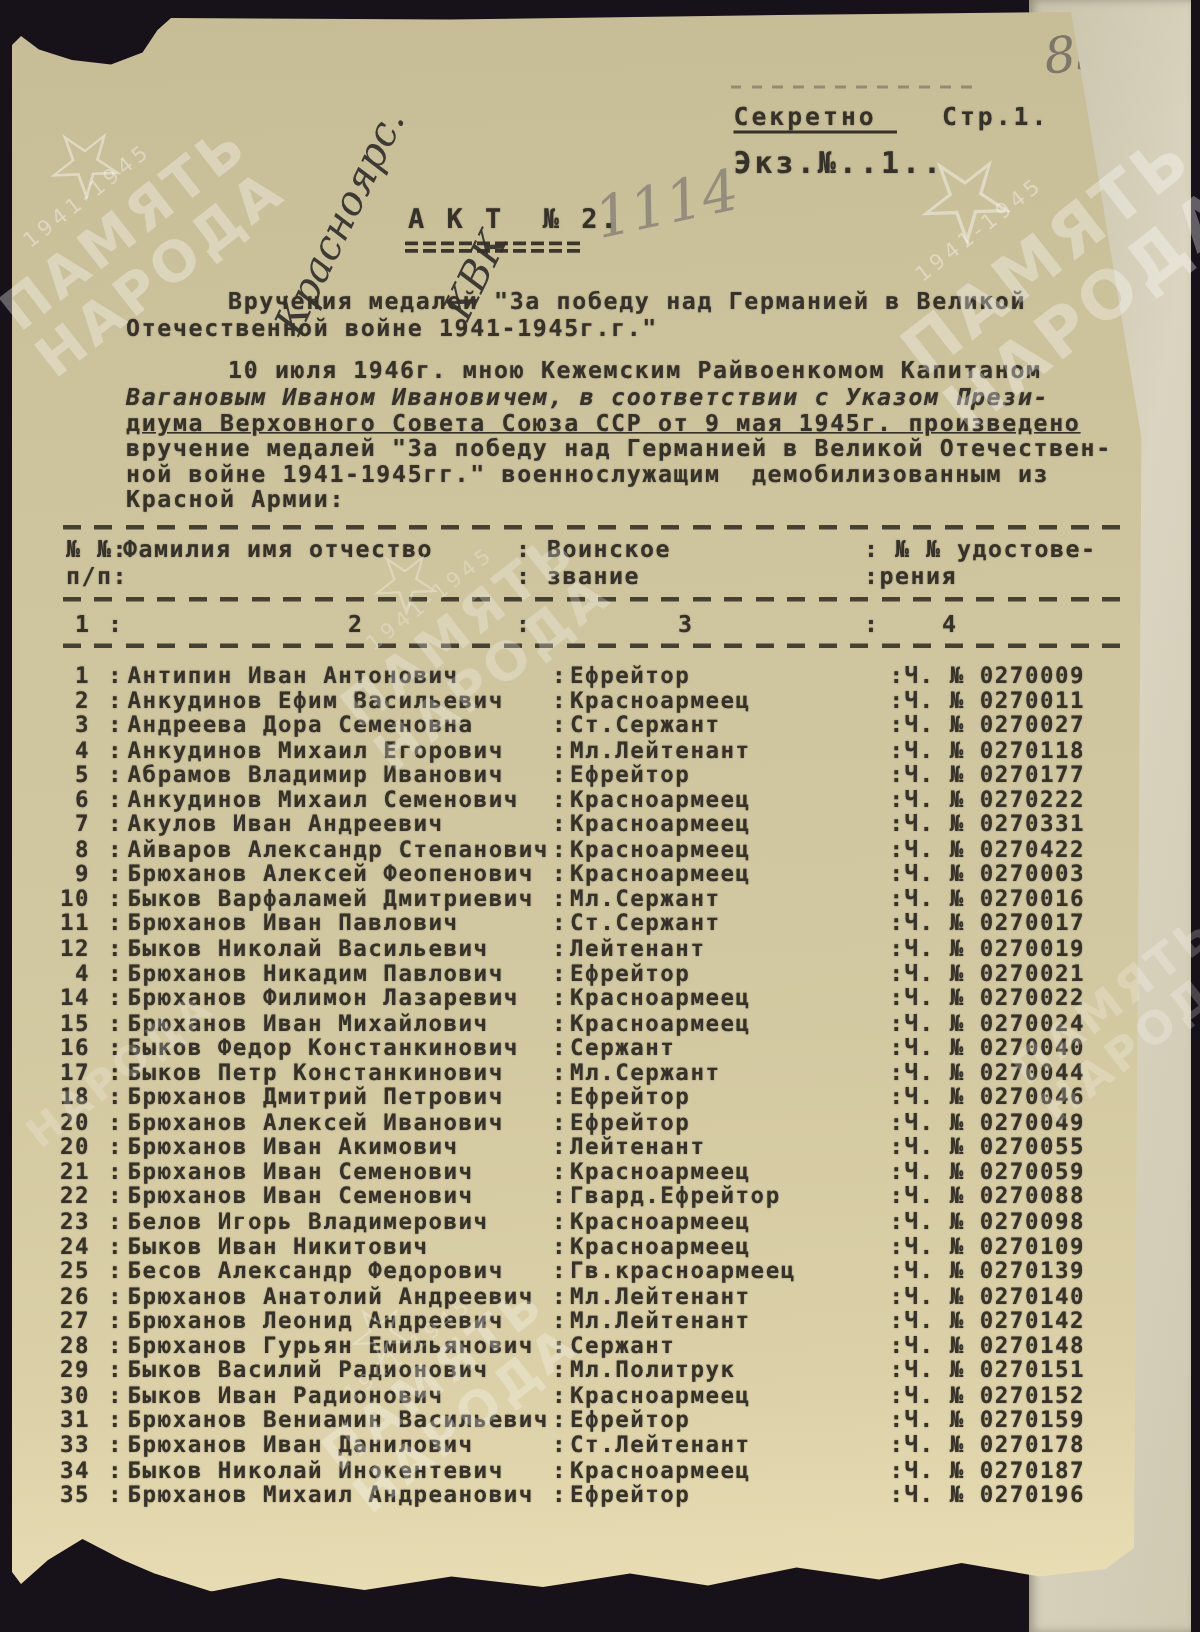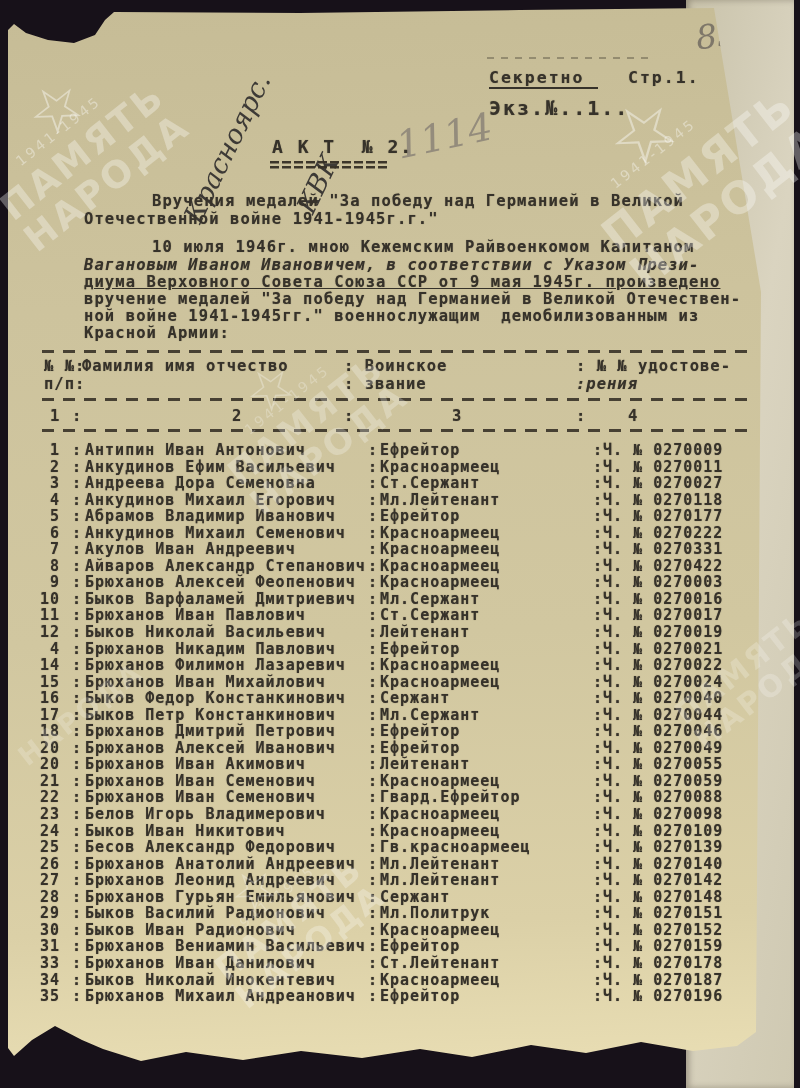--- a/index.html
+++ b/index.html
@@ -48,21 +48,21 @@
   .tl{font-size:15.5px;letter-spacing:1.1px;}
   .l-s1{left:152px;top:192px;} .l-s2{left:84px;top:210px;}
   .l-i1{left:152px;top:238px;} .l-i2{left:84px;top:256px;font-style:italic;} .l-i3{left:84px;top:273px;text-decoration:underline;}
   .l-i4{left:84px;top:290px;}  .l-i5{left:84px;top:307px;} .l-i6{left:84px;top:324px;}
 
   
   .th{font-size:15.5px;letter-spacing:1px;}
   .h-c1a{left:44px;top:357px;} .h-c1b{left:44px;top:375px;}
   .h-c2{left:82px;top:357px;}
   .h-c3a{left:344px;top:357px;} .h-c3b{left:344px;top:375px;}
-  .h-c4a{left:576px;top:357px;} .h-c4b{left:576px;top:375px;font-style:italic;}
+  .h-c4a{left:576px;top:357px;} .h-c4b{left:576px;top:375px;}
   .n-1{left:50px;top:407px;} .n-c1{left:72px;top:407px;}
   .n-2{left:232px;top:407px;} .n-c2{left:344px;top:407px;}
   .n-3{left:452px;top:407px;} .n-c3{left:576px;top:407px;}
   .n-4{left:628px;top:407px;}
 
   
   #rows{position:absolute;left:0;top:441px;width:800px;}
   .trow{position:relative;height:16.55px;}
   .trow span{position:absolute;color:#36322a;font-weight:bold;white-space:pre;
              text-shadow:0 0 1px rgba(55,48,38,.55);font-size:15px;letter-spacing:1px;}

